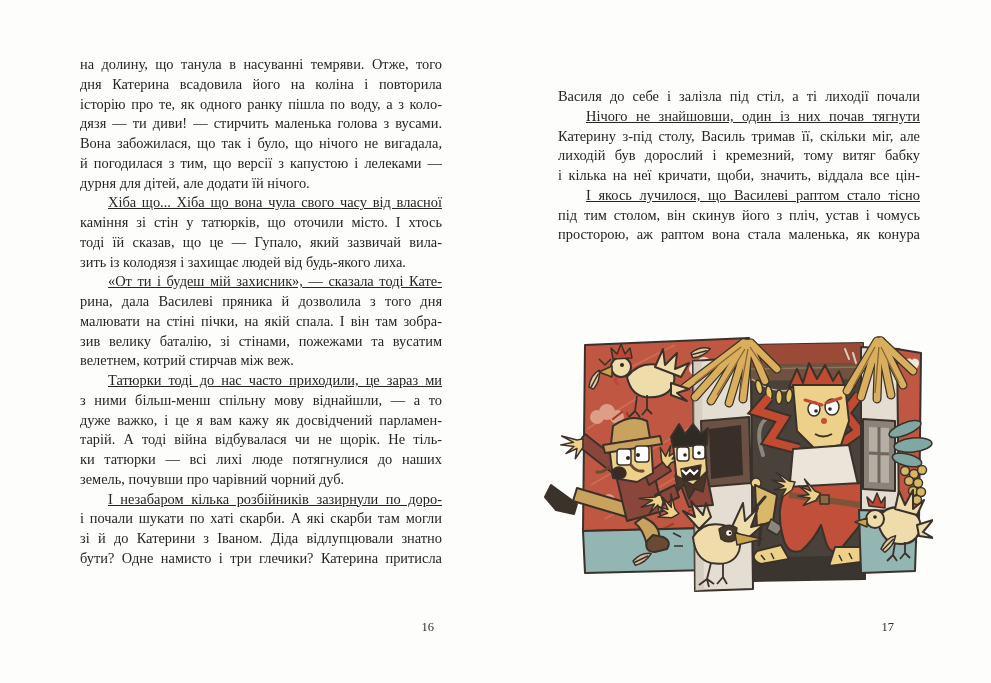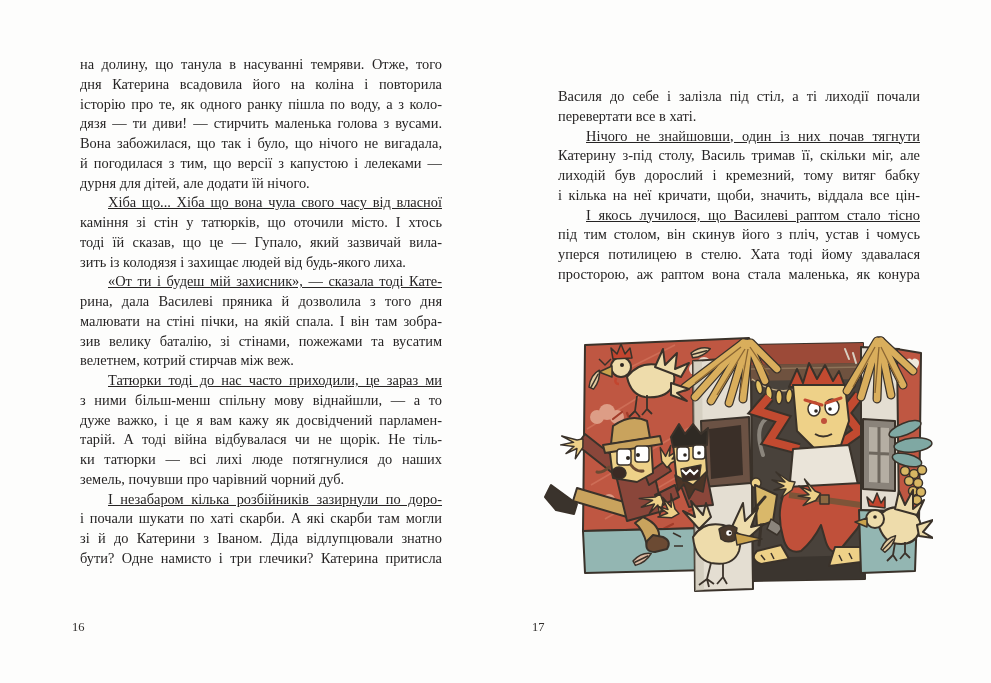--- a/index.html
+++ b/index.html
@@ -9,21 +9,21 @@
   }
   .text-col{position:absolute;top:55px;width:362px;}
   .text-col-left{left:72px;margin-left:8px;}
   .text-col-right{left:558px;margin-top:32px;}
   .line{
     font-size:14.4px;line-height:19.75px;height:19.75px;overflow:hidden;
     text-align:justify;text-align-last:justify;text-justify:inter-word;
   }
   .line.para-end{text-align-last:left;}
   .line.indent{text-indent:28px;text-decoration:underline;}
-  .folio{position:absolute;top:620px;width:362px;text-align:left;font-size:12.5px;color:#2e2c2a;}
+  .folio{position:absolute;top:620px;width:362px;text-align:right;font-size:12.5px;color:#2e2c2a;}
   .folio-left{left:72px;}
   .folio-right{left:532px;}
   .illustration{position:absolute;left:543px;top:333px;width:390px;height:272px;}
   .illustration svg{display:block;width:100%;height:100%;}
   .o2{stroke:var(--outline);stroke-width:2;stroke-linejoin:round;stroke-linecap:round;}
   .o15{stroke:var(--outline);stroke-width:1.5;stroke-linejoin:round;stroke-linecap:round;}
 </style>
 </head>
 <body>
 
@@ -53,28 +53,26 @@
       <div class="line">ки татюрки — всі лихі люде потягнулися до наших</div>
       <div class="line para-end">земель, почувши про чарівний чорний дуб.</div>
       <div class="line indent">І незабаром кілька розбійників зазирнули по доро-</div>
       <div class="line">і почали шукати по хаті скарби. А які скарби там могли</div>
       <div class="line">зі й до Катерини з Іваном. Діда відлупцювали знатно</div>
       <div class="line">бути? Одне намисто і три глечики? Катерина притисла</div>
     </div>
 
   <div class="text-col text-col-right">
       <div class="line">Василя до себе і залізла під стіл, а ті лиходії почали</div>
-      <div class="line para-end">перевертати все в хаті.</div>
       <div class="line indent">Нічого не знайшовши, один із них почав тягнути</div>
       <div class="line">Катерину з-під столу, Василь тримав її, скільки міг, але</div>
       <div class="line">лиходій був дорослий і кремезний, тому витяг бабку</div>
       <div class="line">і кілька на неї кричати, щоби, значить, віддала все цін-</div>
       <div class="line indent">І якось лучилося, що Василеві раптом стало тісно</div>
       <div class="line">під тим столом, він скинув його з пліч, устав і чомусь</div>
-      <div class="line">уперся потилицею в стелю. Хата тоді йому здавалася</div>
       <div class="line">просторою, аж раптом вона стала маленька, як конура</div>
     </div>
 
   <div class="illustration">
     <svg viewBox="0 0 390 272">
       <defs>
         <path id="hand" d="M0,0 L-13,-9 L-4,1 L-17,-1 L-5,5 L-15,9 L-3,8 L-8,17 L3,9 L6,1 Z"></path>
         <g id="feather">
           <path d="M0,0 Q7,-10 17,-10 Q13,0 3,4 Z"></path>
           <path d="M2,1 L14,-7" fill="none"></path>

